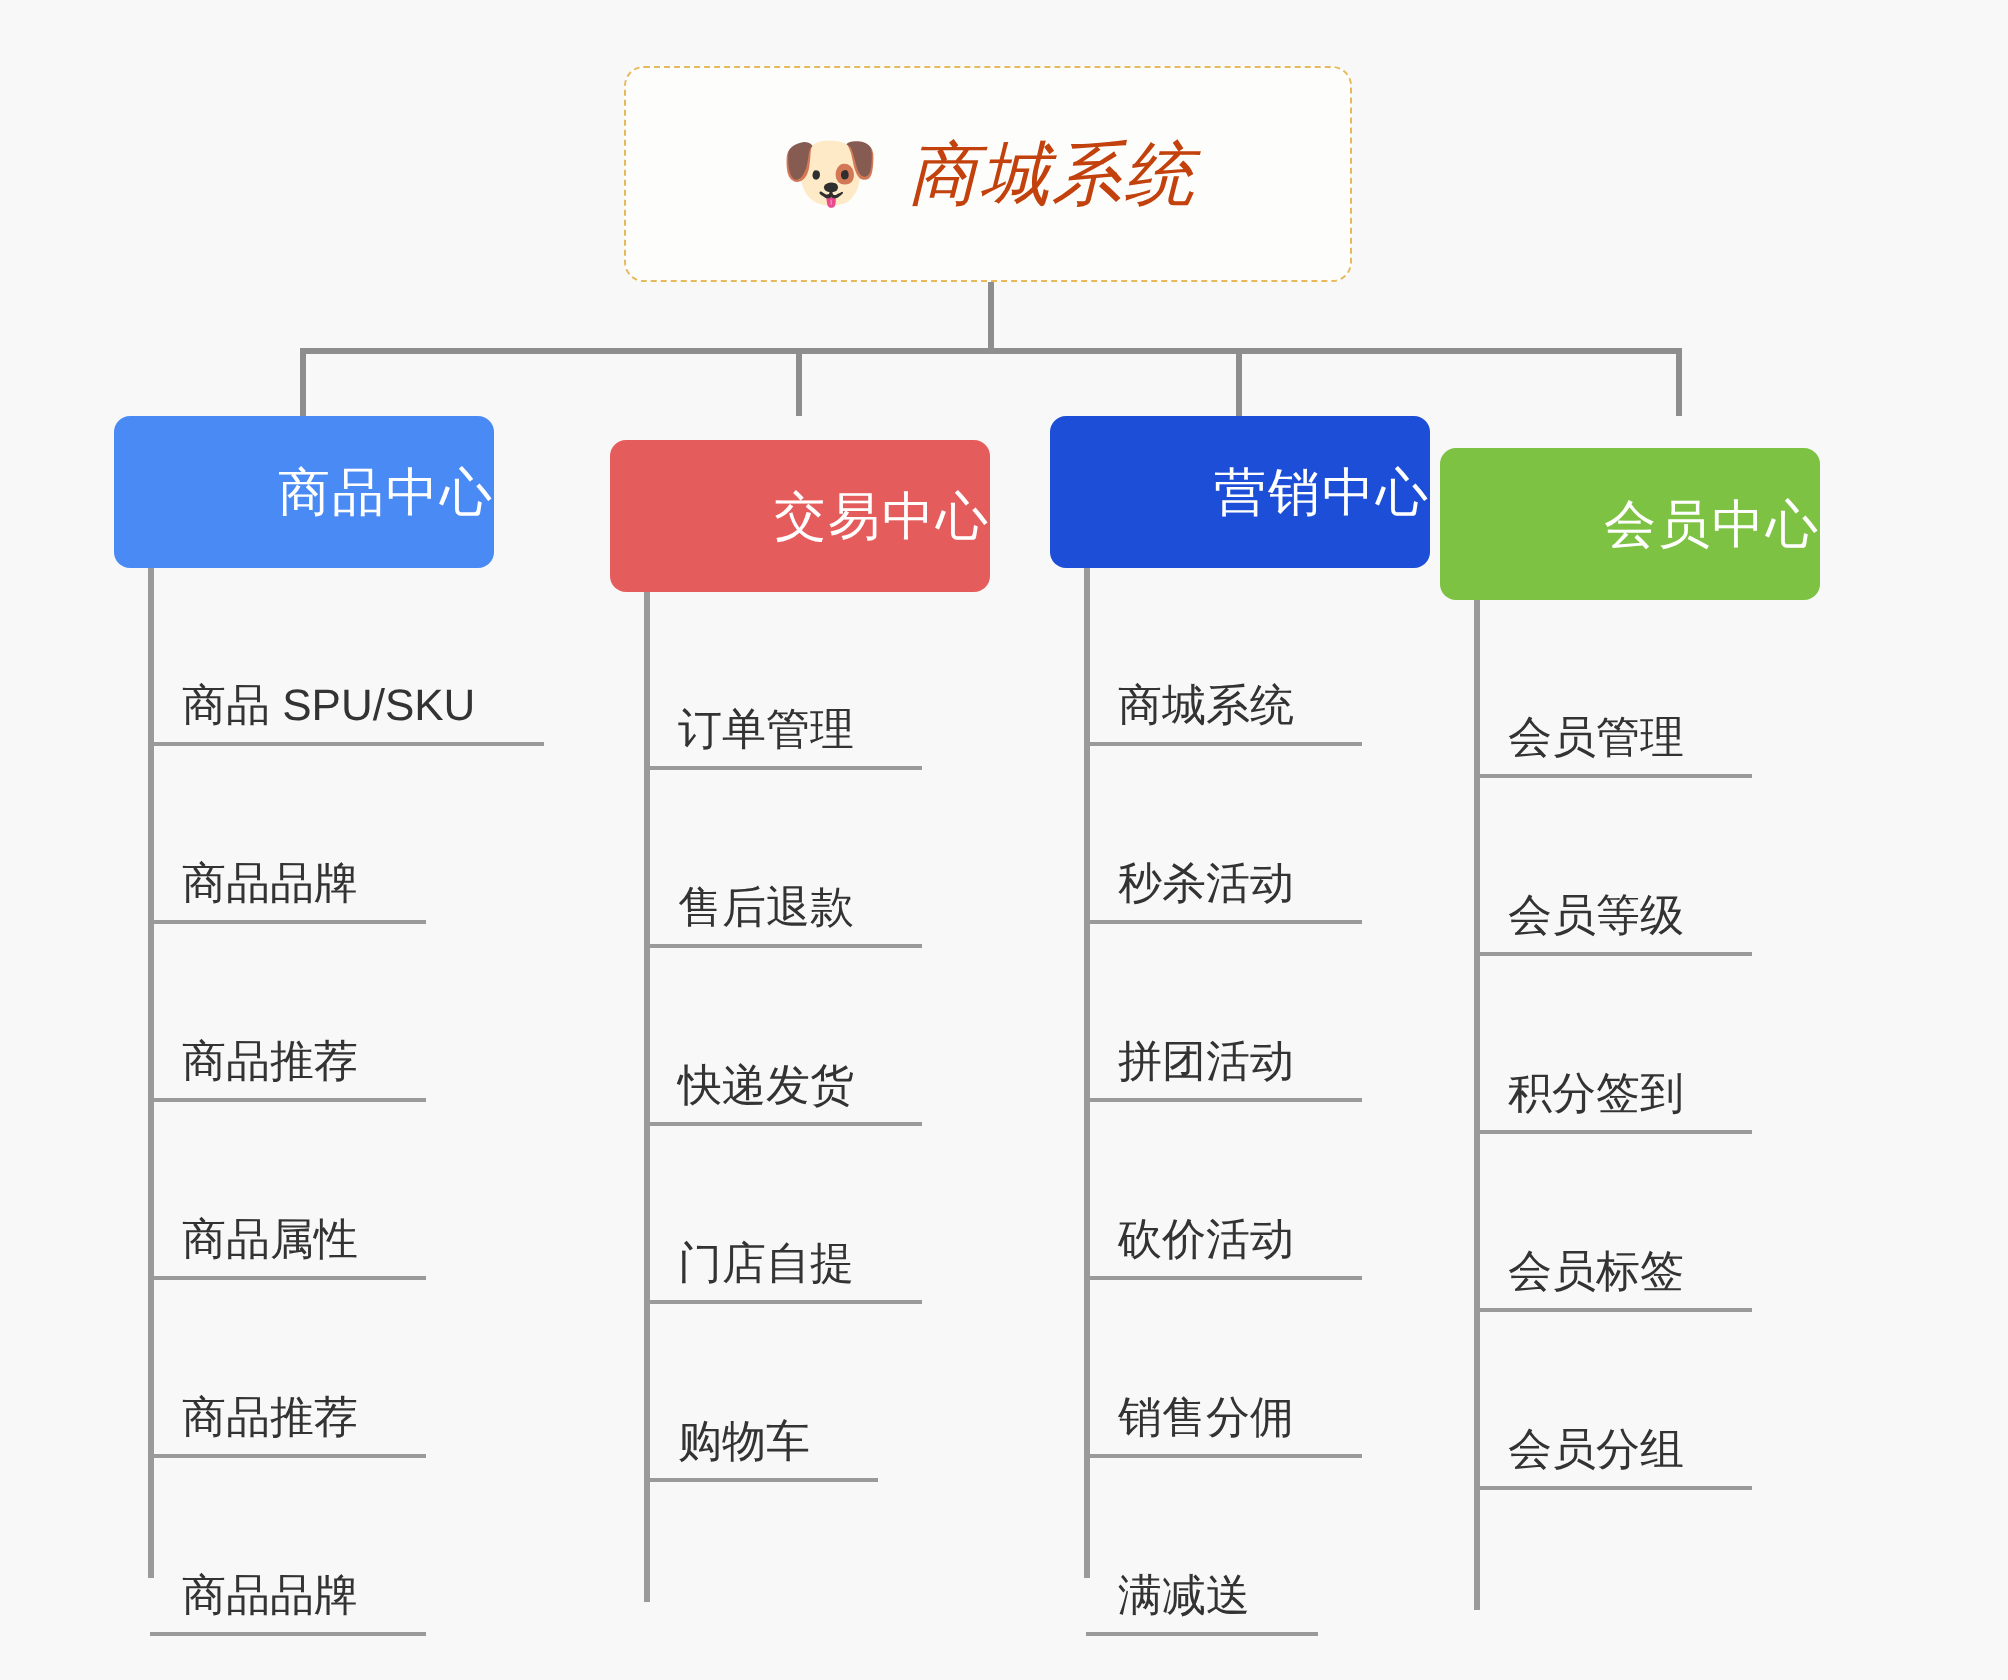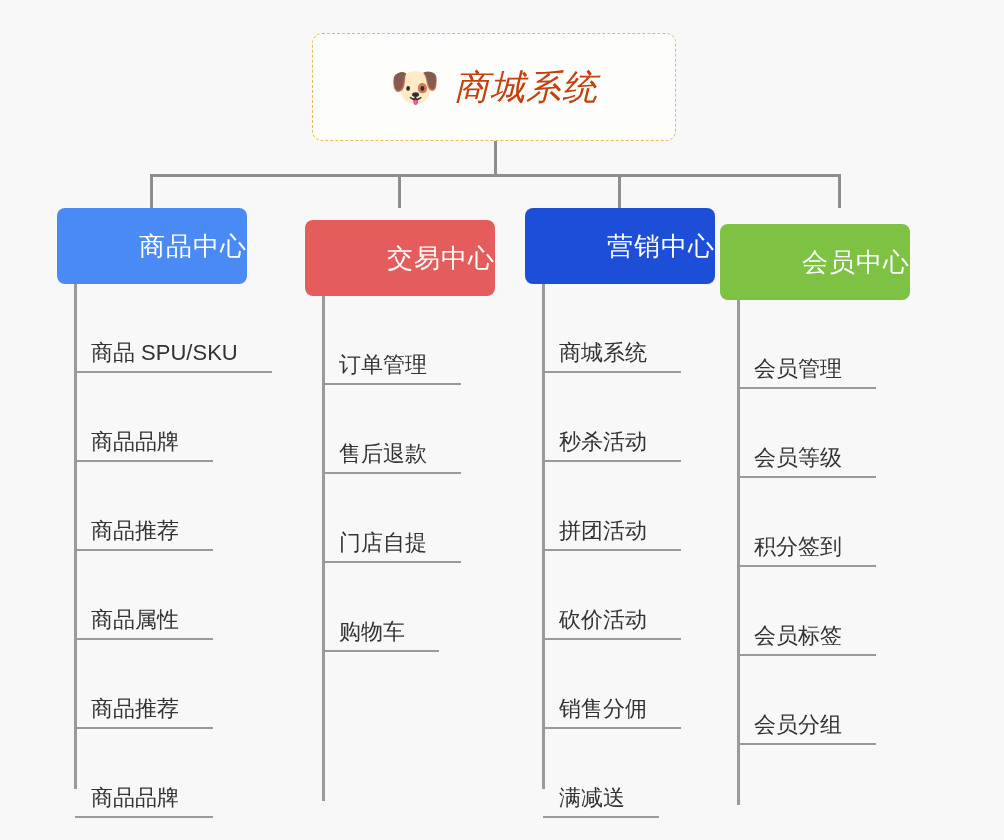--- a/index.html
+++ b/index.html
@@ -164,20 +164,23 @@
     </div>
     <div class="leaf-list">
       <div class="leaf-spine" style="height:505px;"></div>
       <div class="leaf">
           <span class="leaf-label">订单管理</span>
         </div>
       <div class="leaf">
           <span class="leaf-label">售后退款</span>
         </div>
       <div class="leaf">
+          <span class="leaf-label">快递发货</span>
+        </div>
+      <div class="leaf">
           <span class="leaf-label">门店自提</span>
         </div>
       <div class="leaf">
           <span class="leaf-label">购物车</span>
         </div>
     </div>
   </div>
 
   <div class="column" style="left:525px;">
     <div class="cat-header" style="background:#1d4ed8;">

